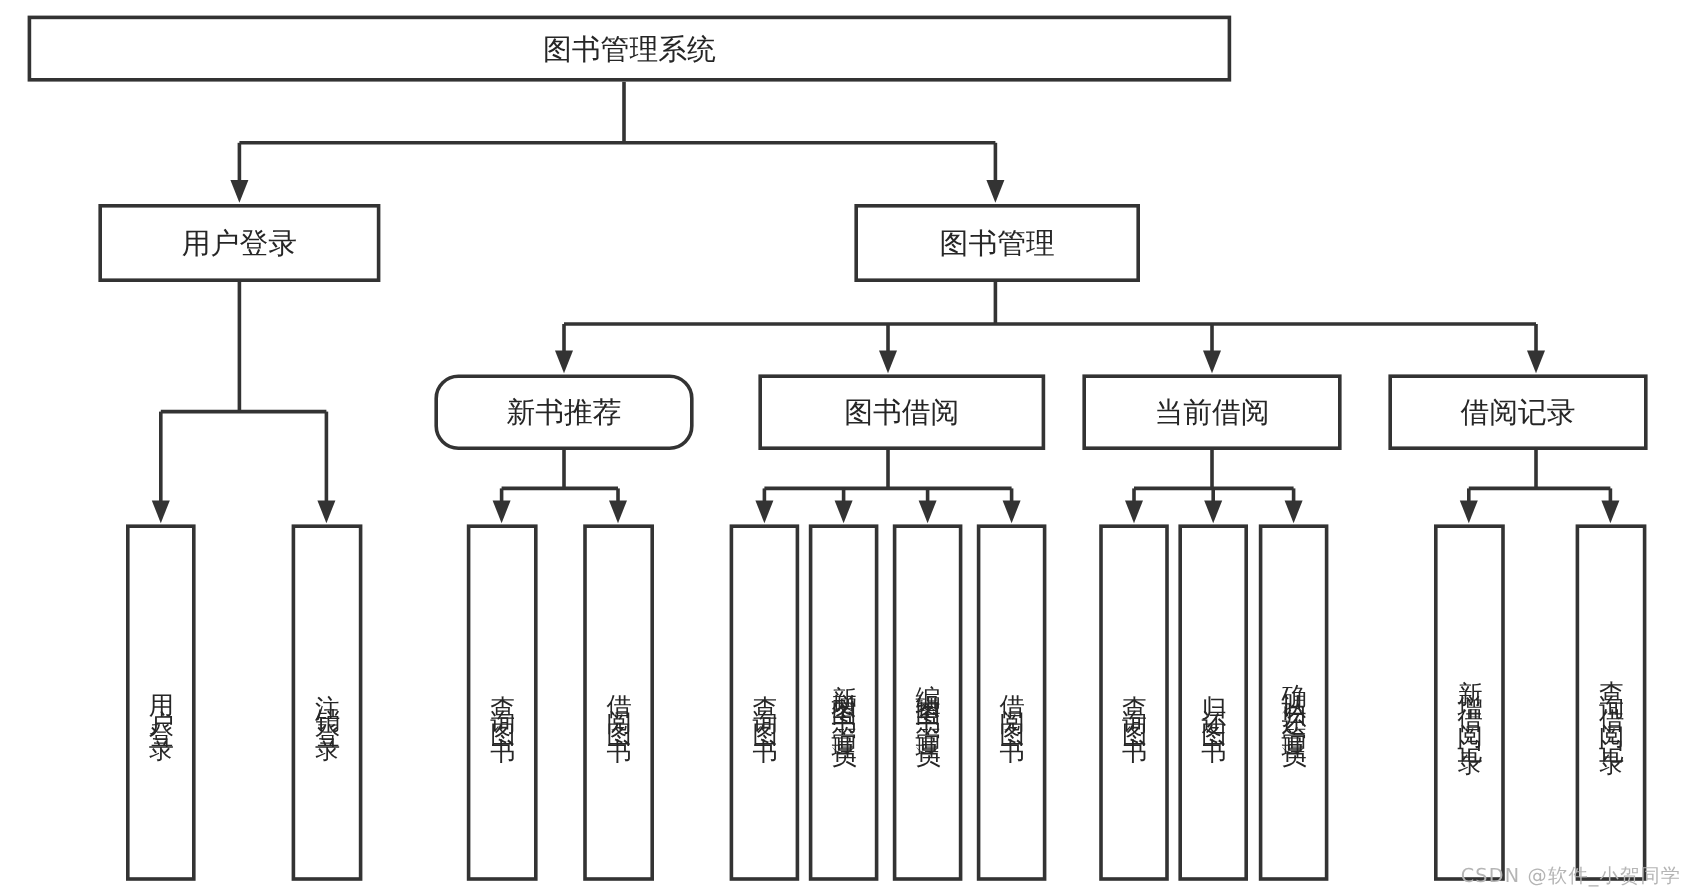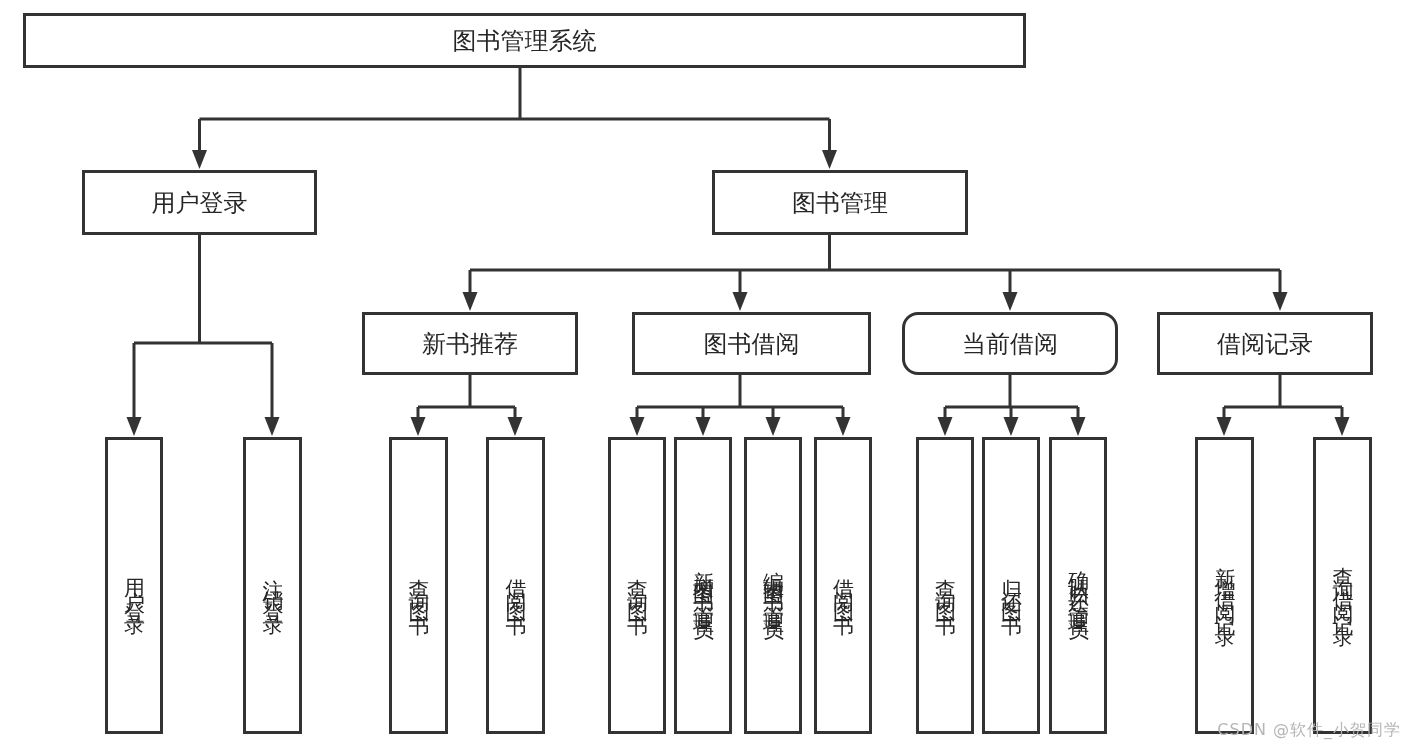--- a/index.html
+++ b/index.html
@@ -121,25 +121,25 @@
       <polygon points="1003.5,417 1018.5,417 1011,436"></polygon>
       <polygon points="1070.5,417 1085.5,417 1078,436"></polygon>
       <polygon points="1216.5,417 1231.5,417 1224,436"></polygon>
       <polygon points="1334.5,417 1349.5,417 1342,436"></polygon>
     </g>
   </svg>
 
   <div class="node" style="left:23px;top:13px;width:1003px;height:55px;">图书管理系统</div>
 
   <div class="node" style="left:82px;top:170px;width:235px;height:65px;">用户登录</div>
-  <div class="node" style="left:712px;top:170px;width:256px;height:65px;text-align:right;">图书管理</div>
+  <div class="node" style="left:712px;top:170px;width:238px;height:65px;text-align:right;">图书管理</div>
 
-  <div class="node" style="left:362px;top:312px;width:216px;height:63px;">新书推荐</div>
+  <div class="node" style="left:362px;top:312px;width:216px;height:63px;border-radius:20px;">新书推荐</div>
   <div class="node" style="left:632px;top:312px;width:239px;height:63px;">图书借阅</div>
-  <div class="node" style="left:902px;top:312px;width:216px;height:63px;border-radius:16px;">当前借阅</div>
+  <div class="node" style="left:902px;top:312px;width:216px;height:63px;">当前借阅</div>
   <div class="node" style="left:1157px;top:312px;width:216px;height:63px;">借阅记录</div>
 
   <div class="vbox" style="left:105px;top:437px;width:58px;height:297px;">
     <span class="vtext">用户登录</span>
   </div>
   <div class="vbox" style="left:243px;top:437px;width:59px;height:297px;">
     <span class="vtext">注销登录</span>
   </div>
 
   <div class="vbox" style="left:389px;top:437px;width:59px;height:297px;">

